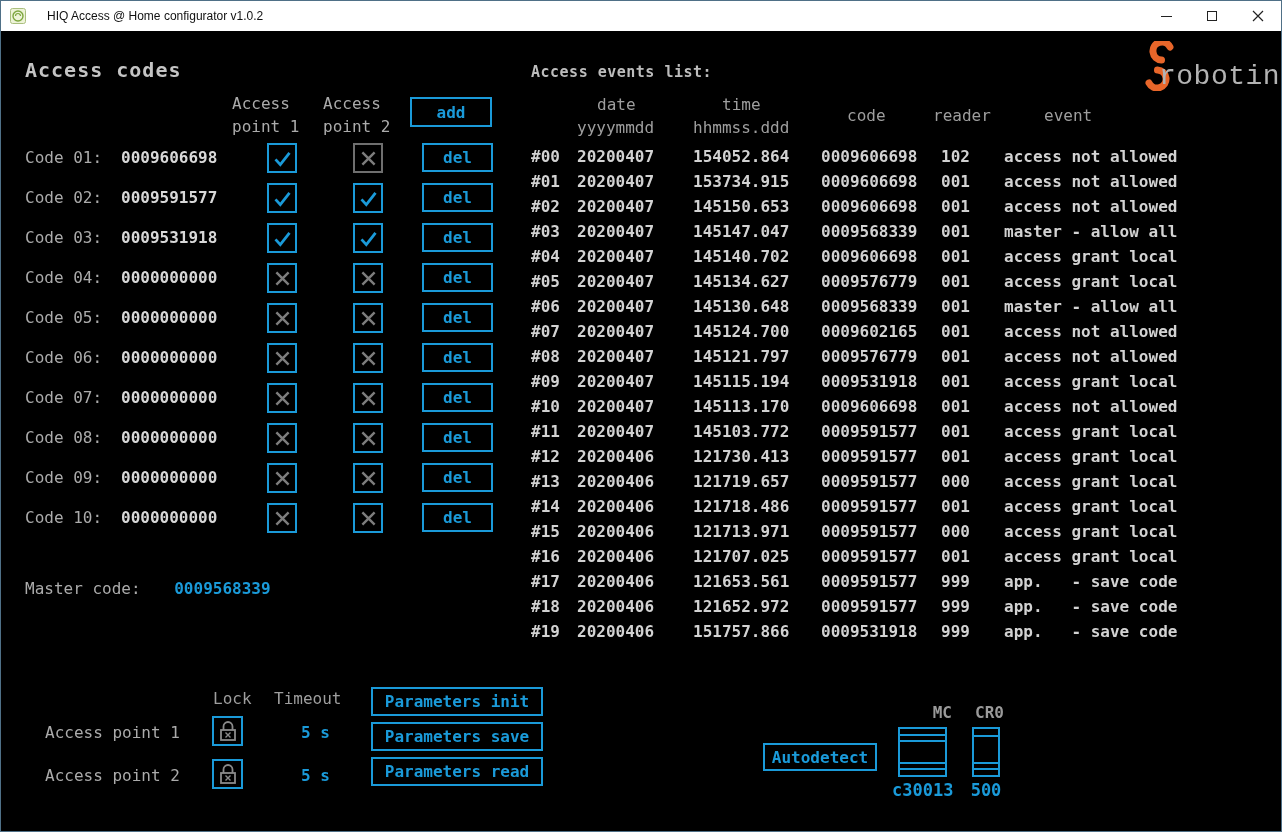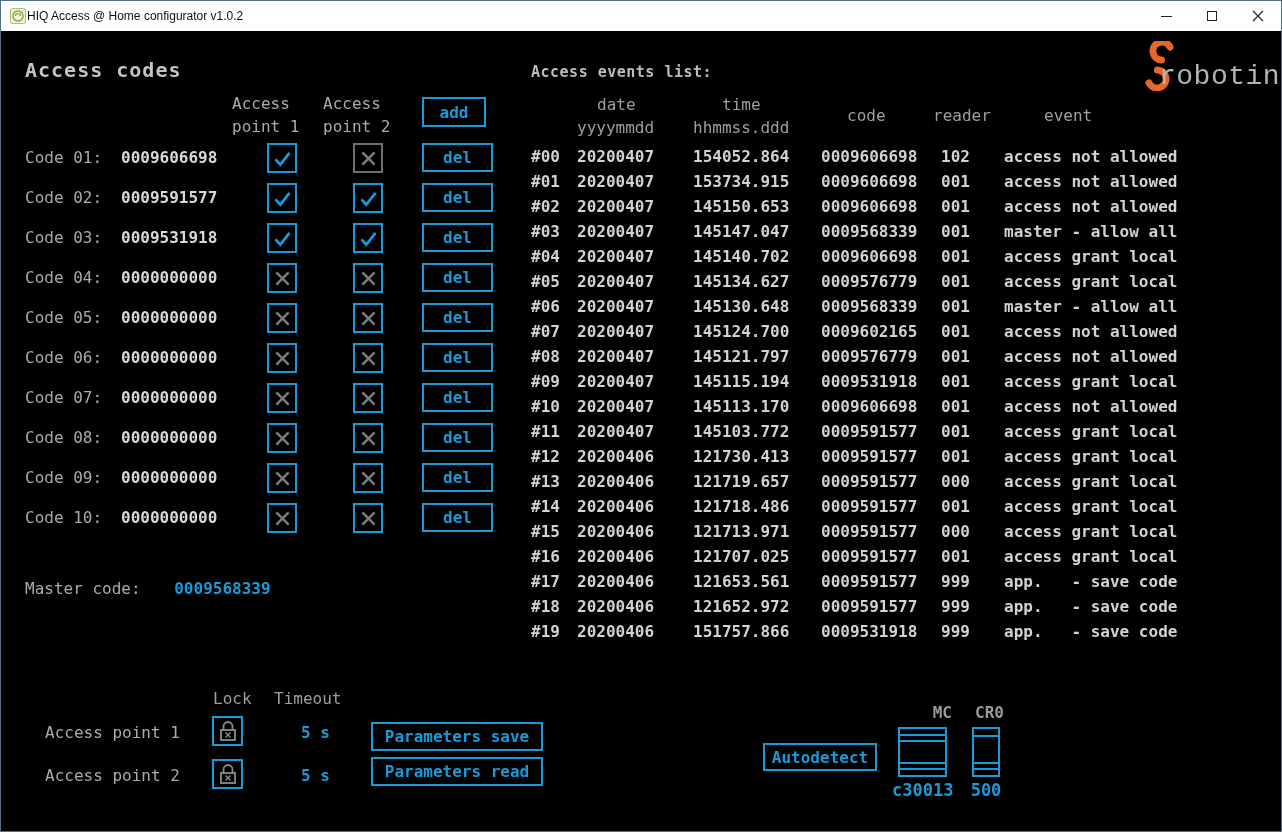--- a/index.html
+++ b/index.html
@@ -10,21 +10,21 @@
     --val:#d8d8d8;
     --orange:#e8662a;
   }
   *{box-sizing:border-box;margin:0;padding:0}
   body{background:#2a2a2a;font-family:"DejaVu Sans Mono","Liberation Mono",monospace}
   .window{position:relative;width:1282px;height:832px;background:#000;border:1px solid #4f7087;overflow:hidden}
 
   
   .titlebar{position:relative;height:30px;background:#ffffff;display:flex;align-items:center}
   .app-icon{width:16px;height:16px;margin-left:9px;flex:0 0 auto}
-  .title-text{font-family:"Liberation Sans",sans-serif;font-size:12px;color:#111;margin-left:1px}
+  .title-text{font-family:"Liberation Sans",sans-serif;font-size:12px;color:#111;margin-left:21px}
   .win-controls{position:absolute;right:0;top:0;height:30px;display:flex}
   .win-btn{width:46px;height:30px;display:flex;align-items:center;justify-content:center;cursor:default}
   .glyph-min{width:11px;height:1px;background:#222}
   .glyph-max{width:10px;height:10px;border:1px solid #222}
 
   
   .content{position:absolute;left:0;top:30px;right:0;bottom:0;background:#000;font-size:16px}
   .abs{position:absolute}
   .lblc{color:var(--lbl)}
   .hdrc{color:var(--hdr)}
@@ -107,21 +107,21 @@
     <div class="abs section-heading" style="left:24px;top:27px">Access codes</div>
 
     <div class="abs ap-hdr" style="left:231px;top:61px">
       <div>Access</div>
       <div>point 1</div>
     </div>
     <div class="abs ap-hdr" style="left:322px;top:61px">
       <div>Access</div>
       <div>point 2</div>
     </div>
-    <button class="btn abs" style="left:421px;top:66px;width:64px;height:30px">add</button>
+    <button class="btn abs" style="left:409px;top:66px;width:82px;height:30px">add</button>
 
     <div class="abs" style="left:0;top:107px;width:510px" id="codes-rows">
       <div class="code-row">
         <span class="c-label">Code 01:</span>
         <span class="c-value">0009606698</span>
         <span class="cb cb1" data-state="checked">
           <svg class="glyph-check" viewBox="0 0 24 24">
               <path d="M4 13 l5.5 6 L20 5.5" fill="none" stroke="#1a9ad9" stroke-width="3.2"></path>
             </svg>
 
@@ -511,20 +511,21 @@
     <div class="abs lblc" style="left:44px;top:735px">Access point 2</div>
     <span class="abs lockbox" style="left:211px;top:728px">
       <svg width="22" height="24" viewBox="0 0 22 24">
         <path d="M6.5 11 V7.5 a4.5 4.5 0 0 1 9 0 V11" fill="none" stroke="#8a8a8a" stroke-width="1.8"></path>
         <rect x="4" y="11" width="14" height="10" fill="none" stroke="#8a8a8a" stroke-width="1.8"></rect>
         <path d="M8.5 13.5 L13.5 18.5 M13.5 13.5 L8.5 18.5" stroke="#8a8a8a" stroke-width="1.4"></path>
       </svg>
     </span>
     <div class="abs bluec" style="left:300px;top:735px">5 s</div>
 
+    <button class="btn abs" style="left:370px;top:656px;width:172px;height:29px">Parameters init</button>
     <button class="btn abs" style="left:370px;top:726px;width:172px;height:29px">Parameters read</button>
     <button class="btn abs" style="left:370px;top:691px;width:172px;height:29px">Parameters save</button>
 
     <button class="btn abs" style="left:762px;top:712px;width:114px;height:28px">Autodetect</button>
 
     <div class="abs dev-label" style="left:891px;top:672px;width:60px">MC</div>
     <svg class="abs" style="left:897px;top:696px" width="49" height="50" viewBox="0 0 49 50">
       <rect x="1" y="1" width="47" height="48" fill="none" stroke="#1a9ad9" stroke-width="2"></rect>
       <path d="M1 8 H48 M1 14 H48 M1 36 H48 M1 42 H48" stroke="#1a9ad9" stroke-width="2"></path>
     </svg>

